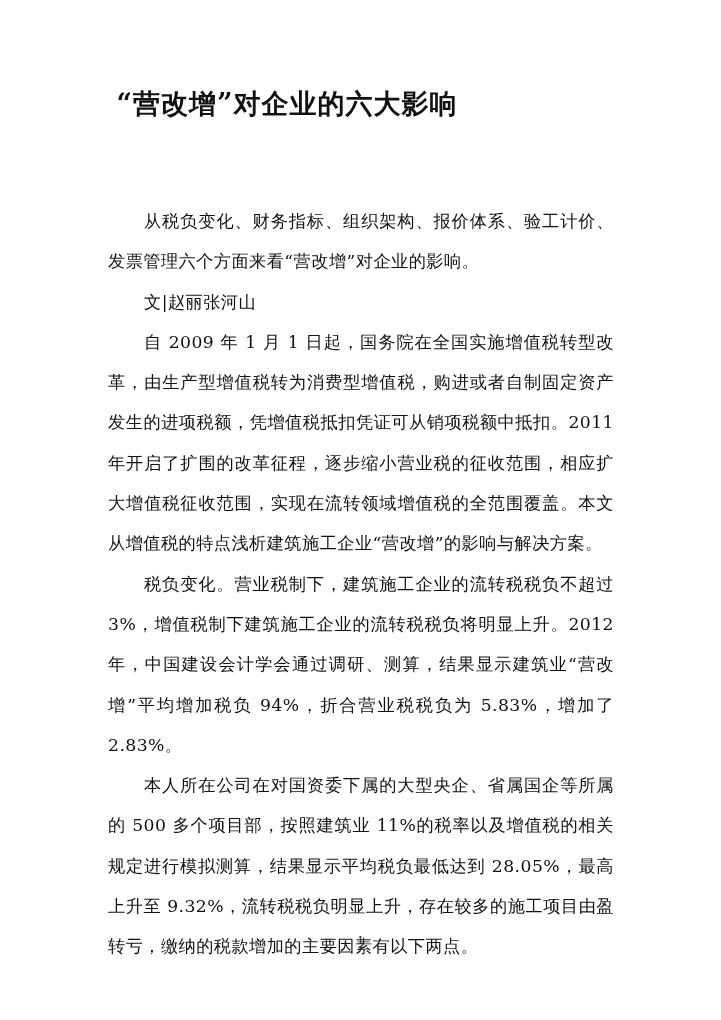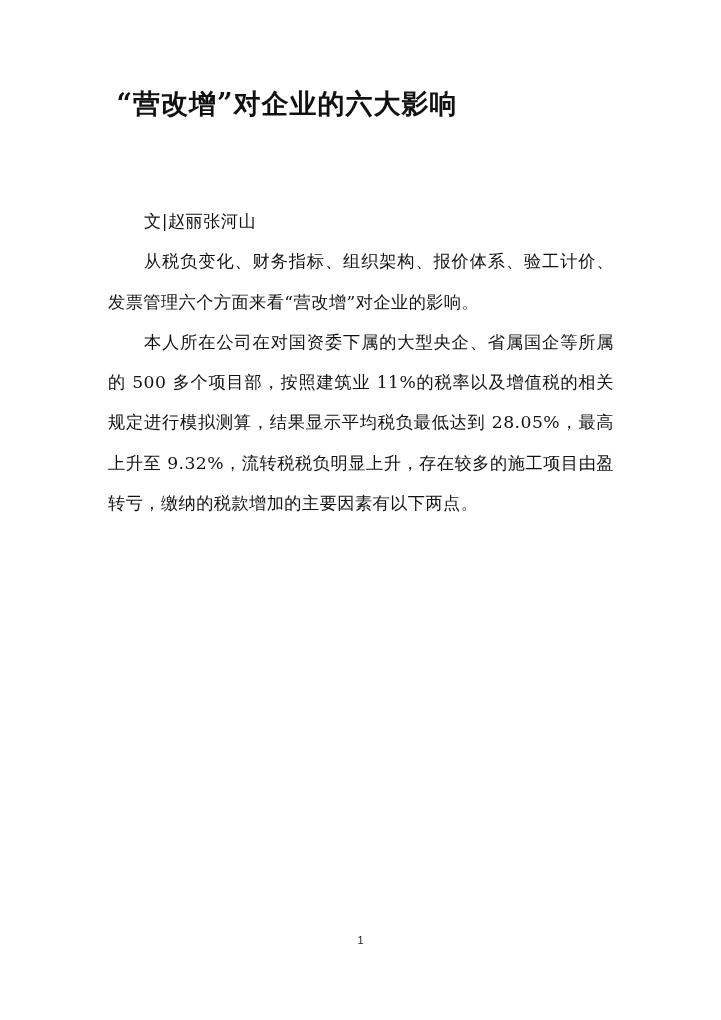--- a/index.html
+++ b/index.html
@@ -15,19 +15,21 @@
   .page-num { position: absolute; top: 934px; left: 0; width: 721px; text-align: center;
               font-size: 11px; font-family: "Liberation Sans", sans-serif; color: #222; }
 </style>
 </head>
 <body>
 
 <div class="page">
   <div class="title">“营改增”对企业的六大影响</div>
 
   <div class="body">
+    <p class="p">从税负变化、财务指标、组织架构、报价体系、验工计价、发票管理六个方面来看“营改增”对企业的影响。</p>
     <p class="p byline">文|赵丽张河山</p>
-    <p class="p">从税负变化、财务指标、组织架构、报价体系、验工计价、发票管理六个方面来看“营改增”对企业的影响。</p>
+    <p class="p">自 2009 年 1 月 1 日起，国务院在全国实施增值税转型改革，由生产型增值税转为消费型增值税，购进或者自制固定资产发生的进项税额，凭增值税抵扣凭证可从销项税额中抵扣。2011 年开启了扩围的改革征程，逐步缩小营业税的征收范围，相应扩大增值税征收范围，实现在流转领域增值税的全范围覆盖。本文从增值税的特点浅析建筑施工企业“营改增”的影响与解决方案。</p>
+    <p class="p">税负变化。营业税制下，建筑施工企业的流转税税负不超过 3%，增值税制下建筑施工企业的流转税税负将明显上升。2012 年，中国建设会计学会通过调研、测算，结果显示建筑业“营改增”平均增加税负 94%，折合营业税税负为 5.83%，增加了 2.83%。</p>
     <p class="p">本人所在公司在对国资委下属的大型央企、省属国企等所属的 500 多个项目部，按照建筑业 11%的税率以及增值税的相关规定进行模拟测算，结果显示平均税负最低达到 28.05%，最高上升至 9.32%，流转税税负明显上升，存在较多的施工项目由盈转亏，缴纳的税款增加的主要因素有以下两点。</p>
   </div>
 
   <div class="page-num">1</div>
 </div>
 
 </body></html>

